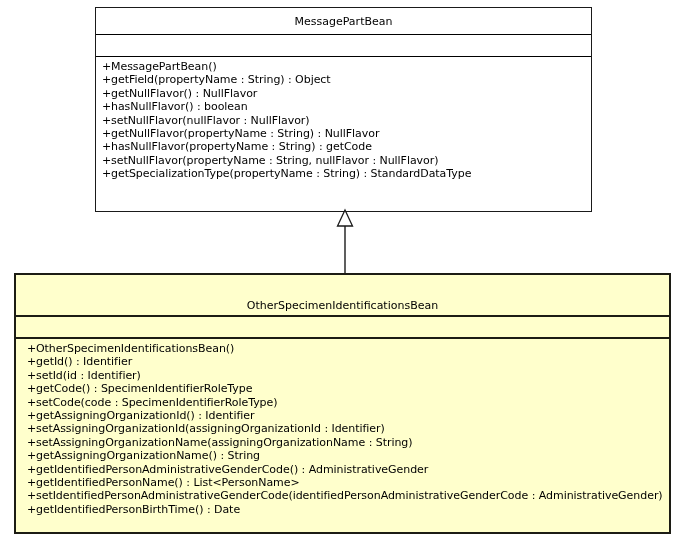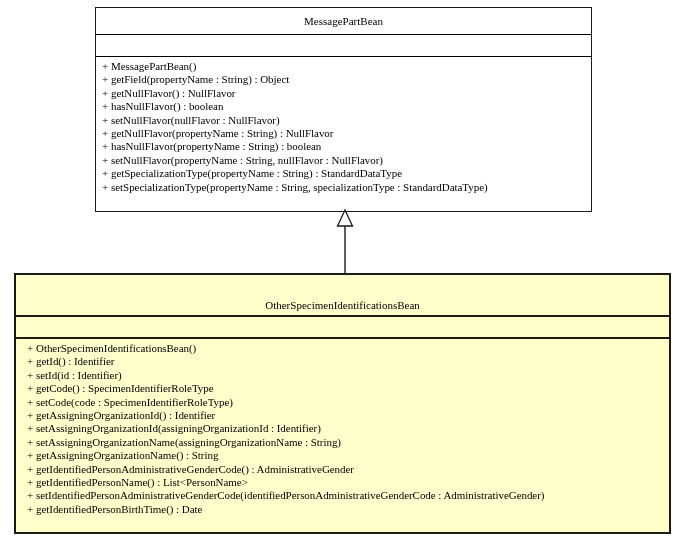--- a/index.html
+++ b/index.html
@@ -15,21 +15,20 @@
     -webkit-font-smoothing: none;
   }
 
   .diagram {
     position: absolute;
     left: 0;
     top: 0;
     width: 685px;
     height: 544px;
     overflow: hidden;
-    font-family: Liberation Serif, serif;
   }
 
   
   .uml-class {
     position: absolute;
     box-sizing: border-box;
     border: 1px solid #000000;
   }
   .uml-class .compartment {
     box-sizing: border-box;
@@ -117,24 +116,23 @@
   <div class="uml-class" id="class-message-part-bean">
     <div class="compartment class-name">MessagePartBean</div>
     <div class="compartment attributes"></div>
     <div class="compartment operations">
       <div class="member"><span class="vis">+</span><span>MessagePartBean()</span></div>
       <div class="member"><span class="vis">+</span><span>getField(propertyName : String) : Object</span></div>
       <div class="member"><span class="vis">+</span><span>getNullFlavor() : NullFlavor</span></div>
       <div class="member"><span class="vis">+</span><span>hasNullFlavor() : boolean</span></div>
       <div class="member"><span class="vis">+</span><span>setNullFlavor(nullFlavor : NullFlavor)</span></div>
       <div class="member"><span class="vis">+</span><span>getNullFlavor(propertyName : String) : NullFlavor</span></div>
-      <div class="member"><span class="vis">+</span><span>hasNullFlavor(propertyName : String) : boolean</span></div>
+      <div class="member"><span class="vis">+</span><span>hasNullFlavor(propertyName : String) : getCode</span></div>
       <div class="member"><span class="vis">+</span><span>setNullFlavor(propertyName : String, nullFlavor : NullFlavor)</span></div>
       <div class="member"><span class="vis">+</span><span>getSpecializationType(propertyName : String) : StandardDataType</span></div>
-      <div class="member"><span class="vis">+</span><span>setSpecializationType(propertyName : String, specializationType : StandardDataType)</span></div>
     </div>
   </div>
 
   <svg class="generalization" width="30" height="70" viewBox="0 0 30 70">
     <line x1="15" y1="18" x2="15" y2="70" stroke="#1a1a1a" stroke-width="1.4"></line>
     <polygon points="15,2 7.5,18 22.5,18" fill="#ffffff" stroke="#1a1a1a" stroke-width="1.3"></polygon>
   </svg>
 
   <div class="uml-class" id="class-other-specimen">
     <div class="compartment class-name">OtherSpecimenIdentificationsBean</div>

